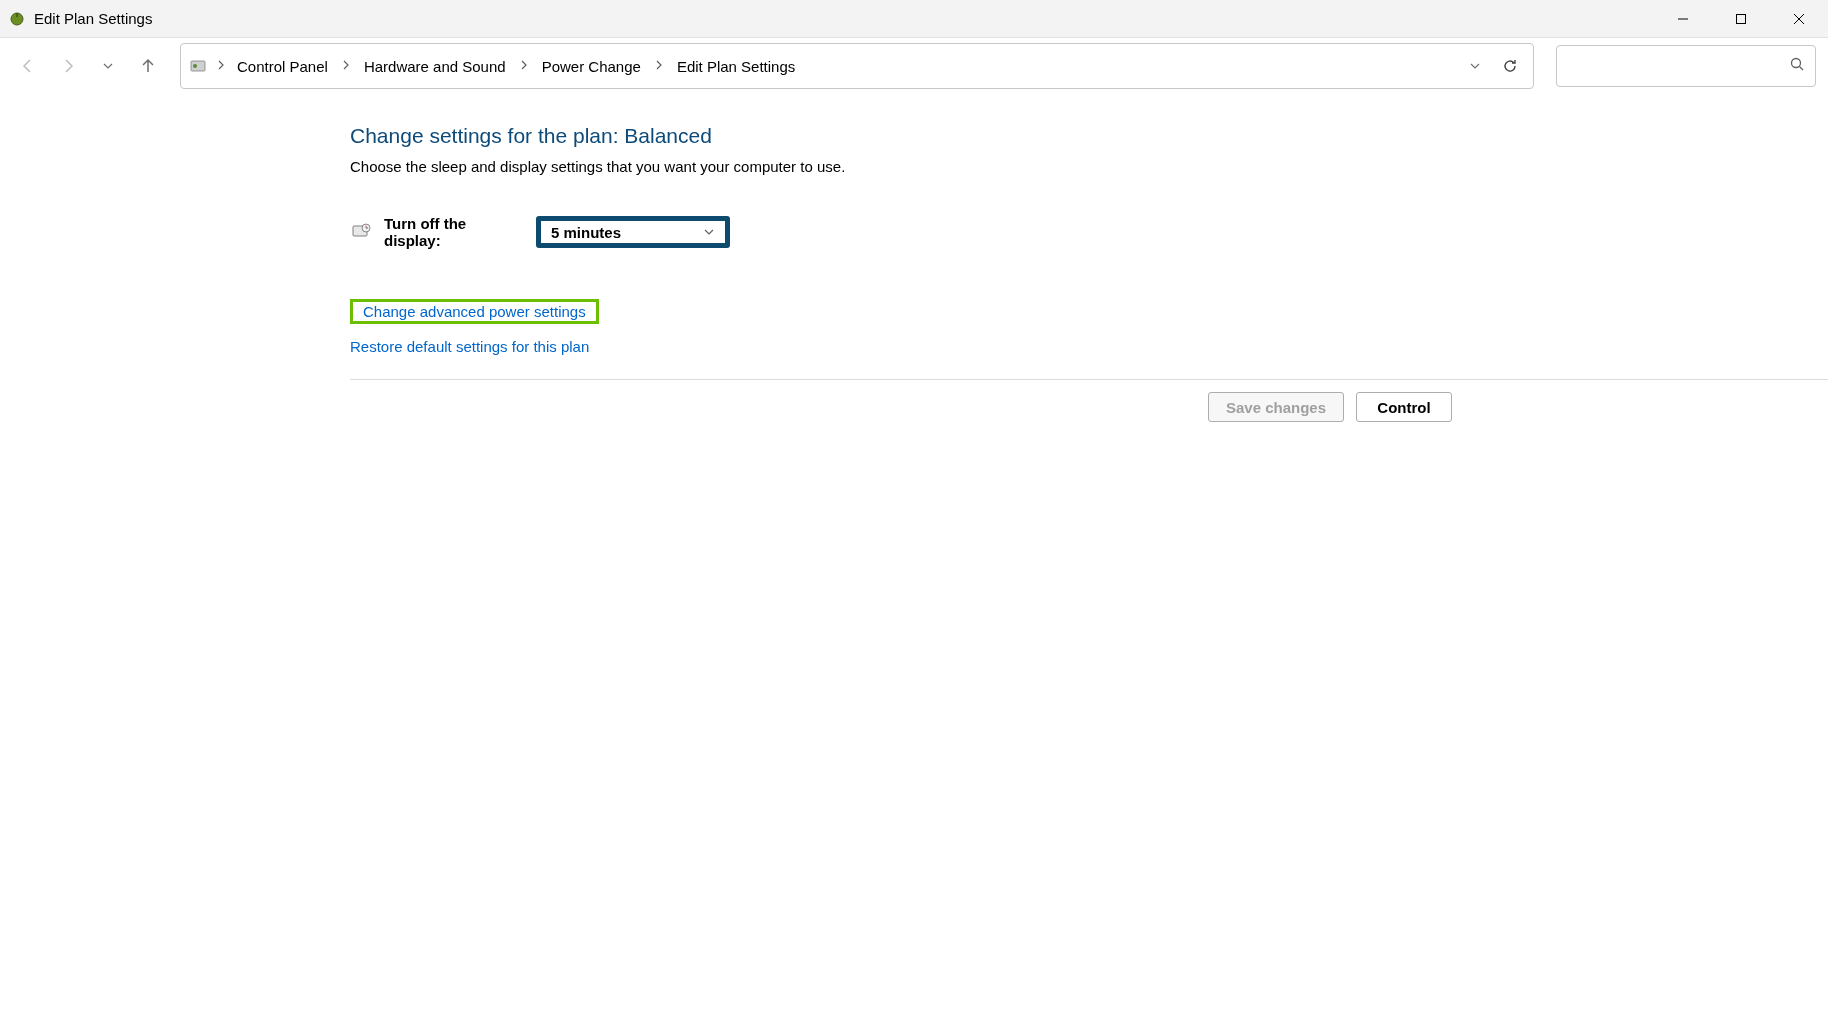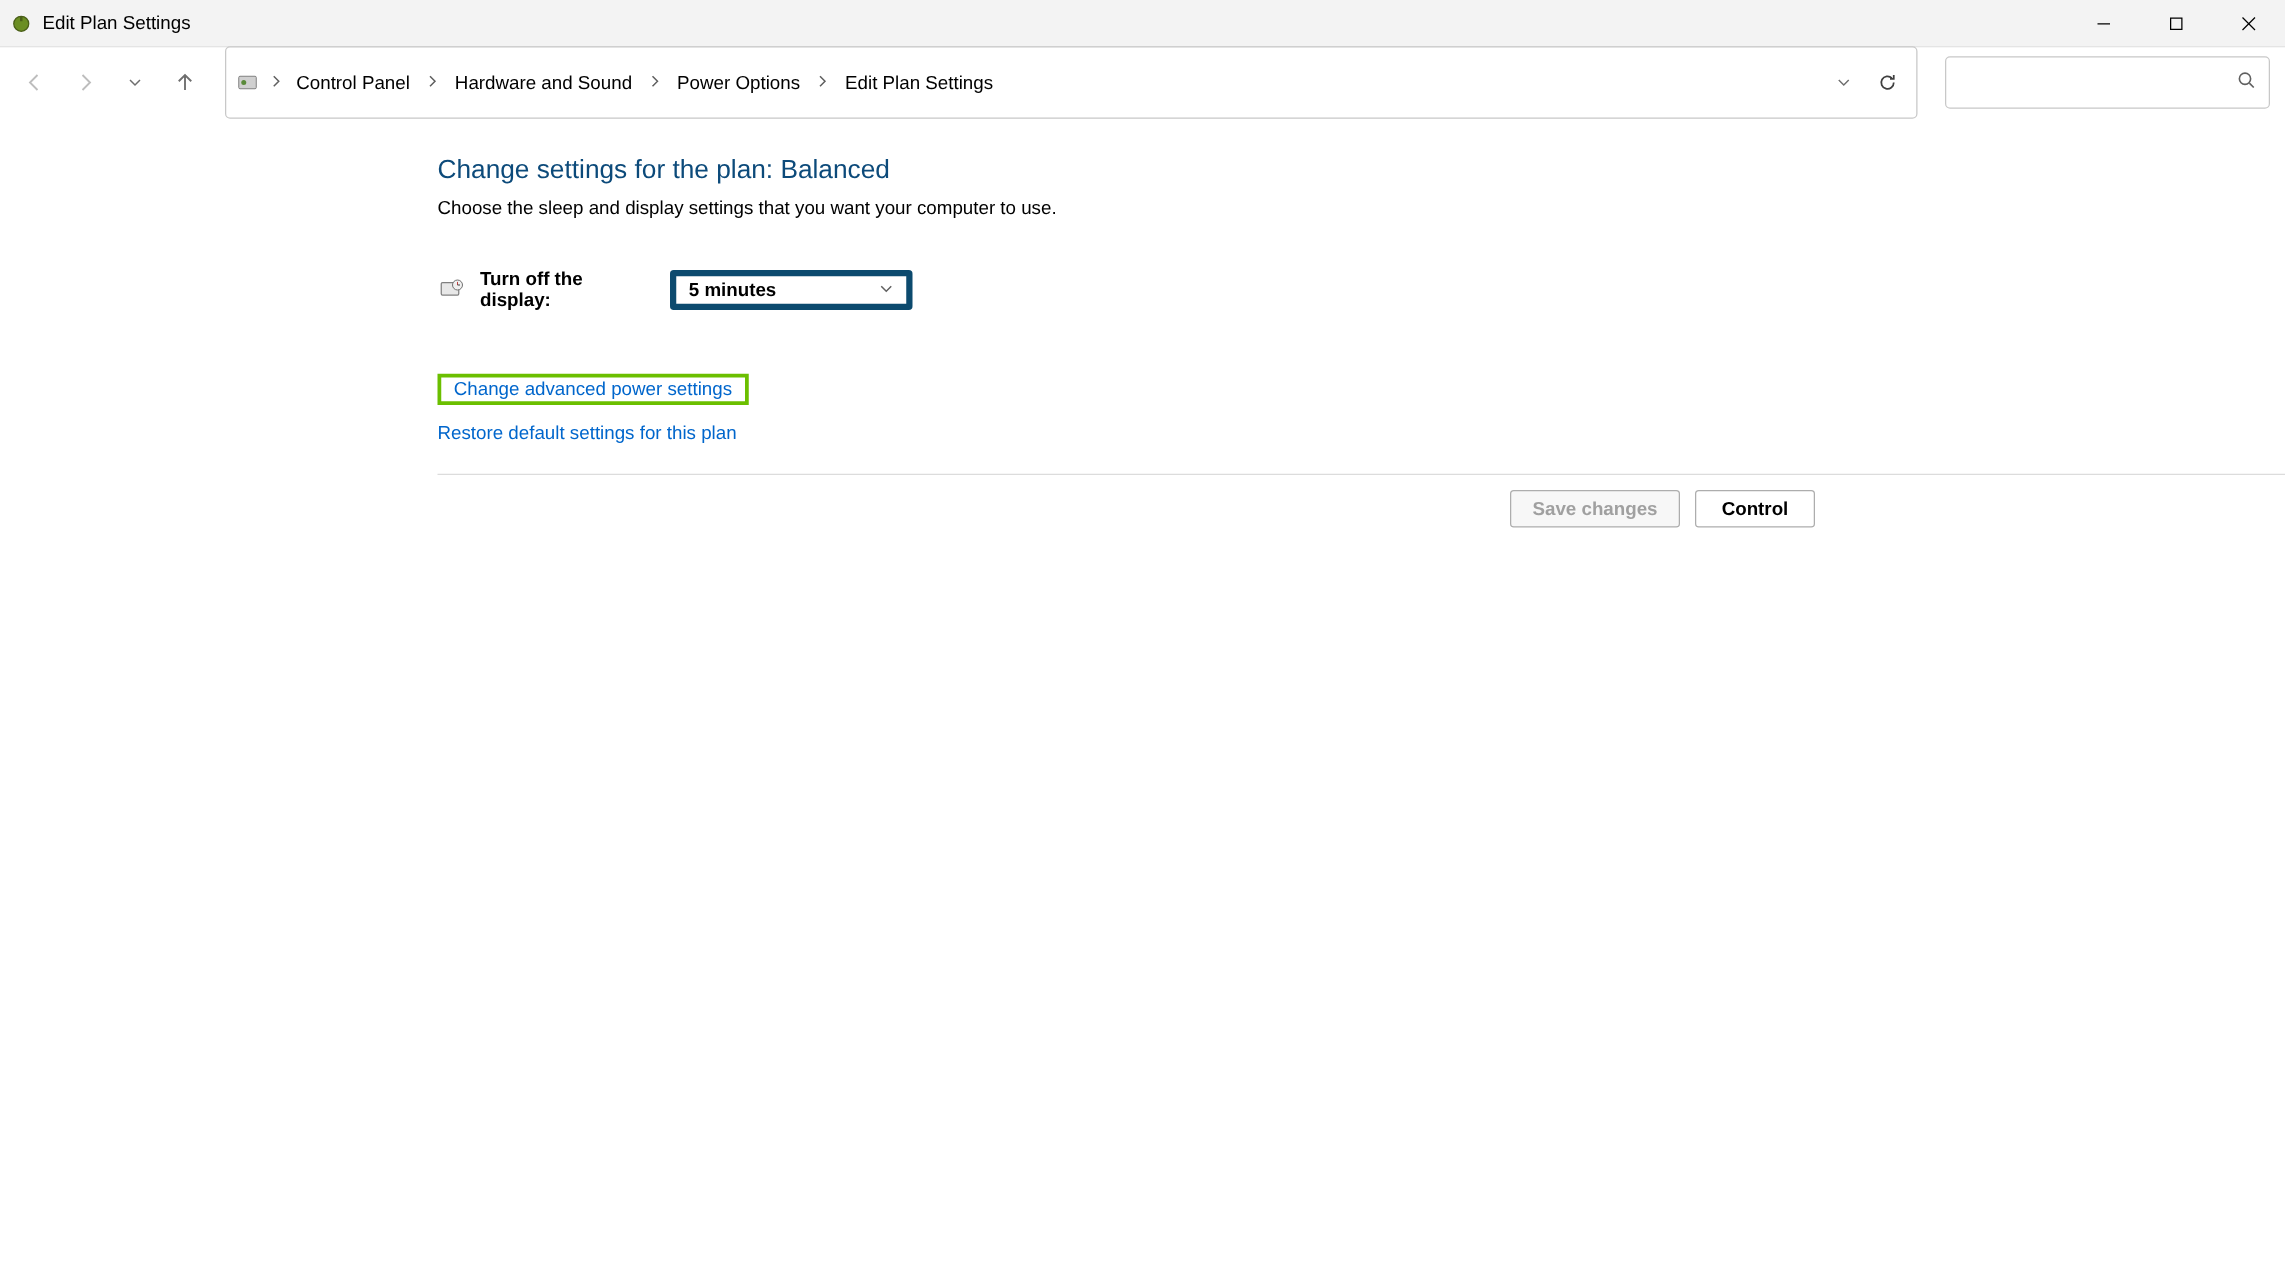--- a/index.html
+++ b/index.html
@@ -67,21 +67,21 @@
       cursor: pointer;
       border-radius: 4px;
       color: #6e6e6e;
     }
     .nav-btn.disabled {
       color: #bdbdbd;
       cursor: default;
     }
     .address-bar {
       flex: 1;
-      height: 58px;
+      height: 46px;
       border: 1px solid #c8c8c8;
       border-radius: 4px;
       display: flex;
       align-items: center;
       padding: 0 6px;
       margin-left: 8px;
       background: #ffffff;
     }
     .address-icon {
       width: 22px;
@@ -311,21 +311,21 @@
         <svg width="8" height="10" viewBox="0 0 8 10">
             <path d="M2 1 L6 5 L2 9" fill="none" stroke="#606060" stroke-width="1.2"></path>
           </svg>
       </span>
       <span class="breadcrumb-item">Hardware and Sound</span>
       <span class="breadcrumb-sep">
         <svg width="8" height="10" viewBox="0 0 8 10">
             <path d="M2 1 L6 5 L2 9" fill="none" stroke="#606060" stroke-width="1.2"></path>
           </svg>
       </span>
-      <span class="breadcrumb-item">Power Options</span>
+      <span class="breadcrumb-item">Power Change</span>
       <span class="breadcrumb-sep">
         <svg width="8" height="10" viewBox="0 0 8 10">
             <path d="M2 1 L6 5 L2 9" fill="none" stroke="#606060" stroke-width="1.2"></path>
           </svg>
       </span>
       <span class="breadcrumb-item">Edit Plan Settings</span>
     </div>
     <div class="address-dropdown">
       <svg width="12" height="12" viewBox="0 0 12 12">
           <path d="M2 4 L6 8 L10 4" fill="none" stroke="currentColor" stroke-width="1.2"></path>

